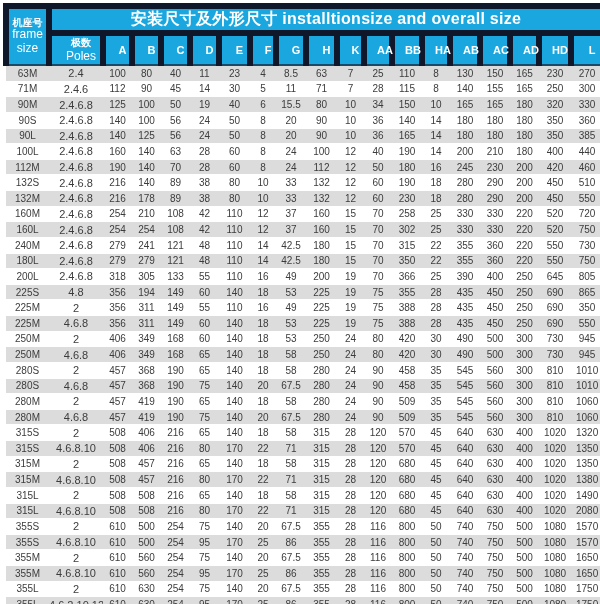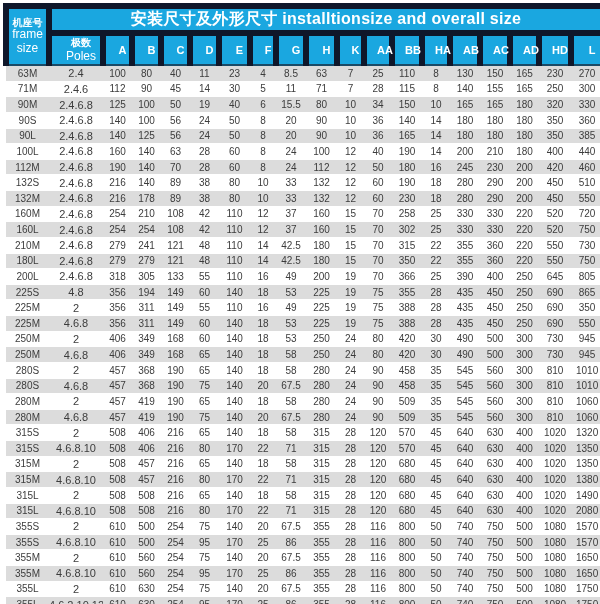--- a/index.html
+++ b/index.html
@@ -354,21 +354,21 @@
           <td>70</td>
           <td>302</td>
           <td>25</td>
           <td>330</td>
           <td>330</td>
           <td>220</td>
           <td>520</td>
           <td>750</td>
         </tr>
         <tr>
-          <td>210M</td>
+          <td>240M</td>
           <td class="poles-cell">2.4.6.8</td>
           <td>279</td>
           <td>241</td>
           <td>121</td>
           <td>48</td>
           <td>110</td>
           <td>14</td>
           <td>42.5</td>
           <td>180</td>
           <td>15</td>

